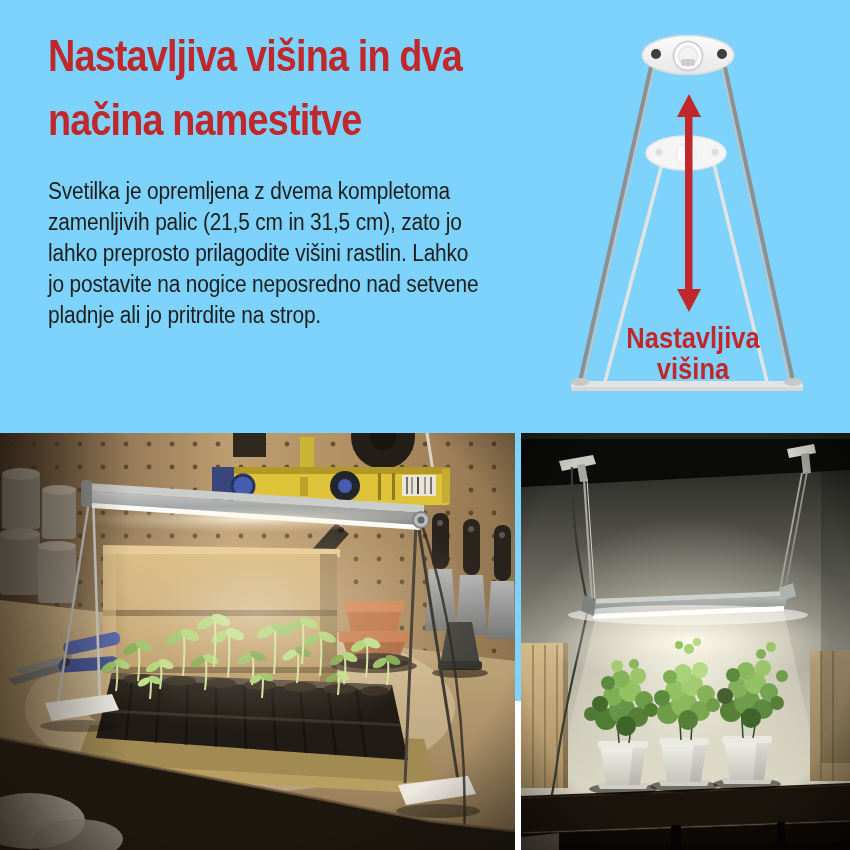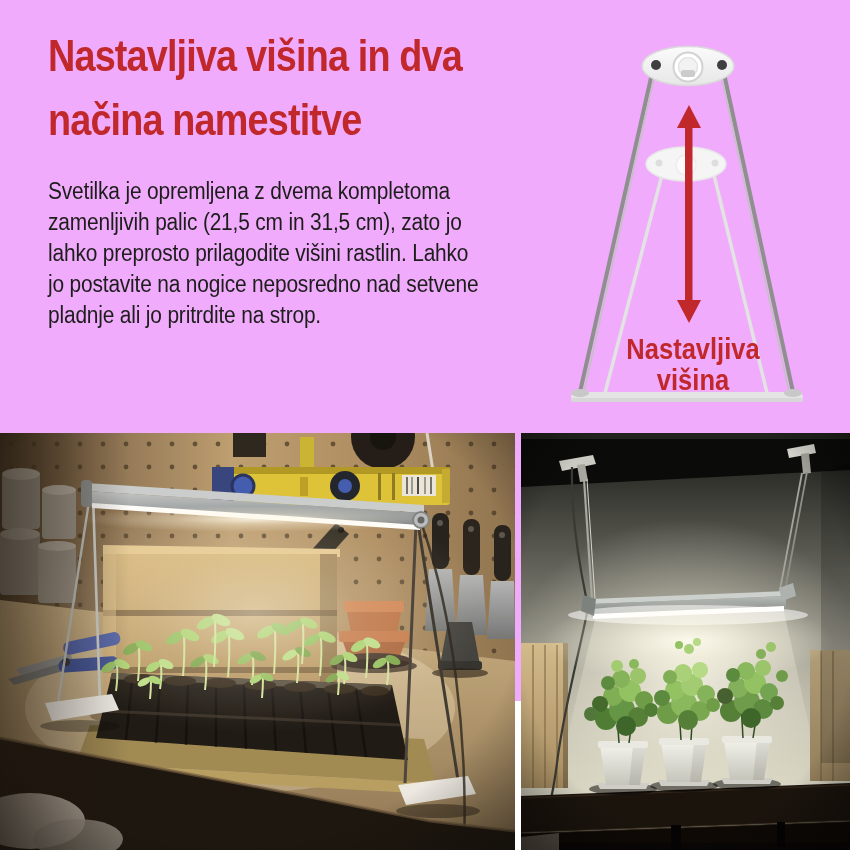--- a/index.html
+++ b/index.html
@@ -1,26 +1,26 @@
 <!DOCTYPE html>
 <html><head>
 <meta charset="utf-8">
 <style>
   html,body{margin:0;padding:0;background:#ffffff;}
   body{width:850px;height:850px;overflow:hidden;font-family:"Liberation Sans", sans-serif;}
-  .page{position:relative;width:850px;height:701px;background:#f0abfc;}
+  .page{position:relative;width:850px;height:701px;background:#7dd3fc;}
 
   .headline{position:absolute;left:48px;top:24px;margin:0;font-size:45px;line-height:64px;
     font-weight:700;color:#c1282b;letter-spacing:-1px;white-space:nowrap;
     transform:scaleX(.84);transform-origin:left top;}
   .bodycopy{position:absolute;left:48px;top:176px;margin:0;font-size:23.5px;line-height:31px;
     color:#1d1d1b;letter-spacing:-.2px;white-space:nowrap;
     transform:scaleX(.89);transform-origin:left top;}
 
-  .diagram{position:absolute;left:553px;top:21px;width:280px;height:392px;margin:0;}
+  .diagram{position:absolute;left:553px;top:10px;width:280px;height:392px;margin:0;}
   .diagram svg{display:block;}
   .diagram-label{position:absolute;left:0;top:313px;width:280px;text-align:center;
     color:#c1282b;font-weight:700;font-size:29px;line-height:31px;
     transform:scaleX(.88);transform-origin:center top;}
 
   .photo{position:absolute;top:433px;height:417px;margin:0;overflow:hidden;}
   .photo svg{display:block;}
   .photo-left{left:0;width:515px;}
   .photo-right{left:521px;width:329px;}
 </style>

